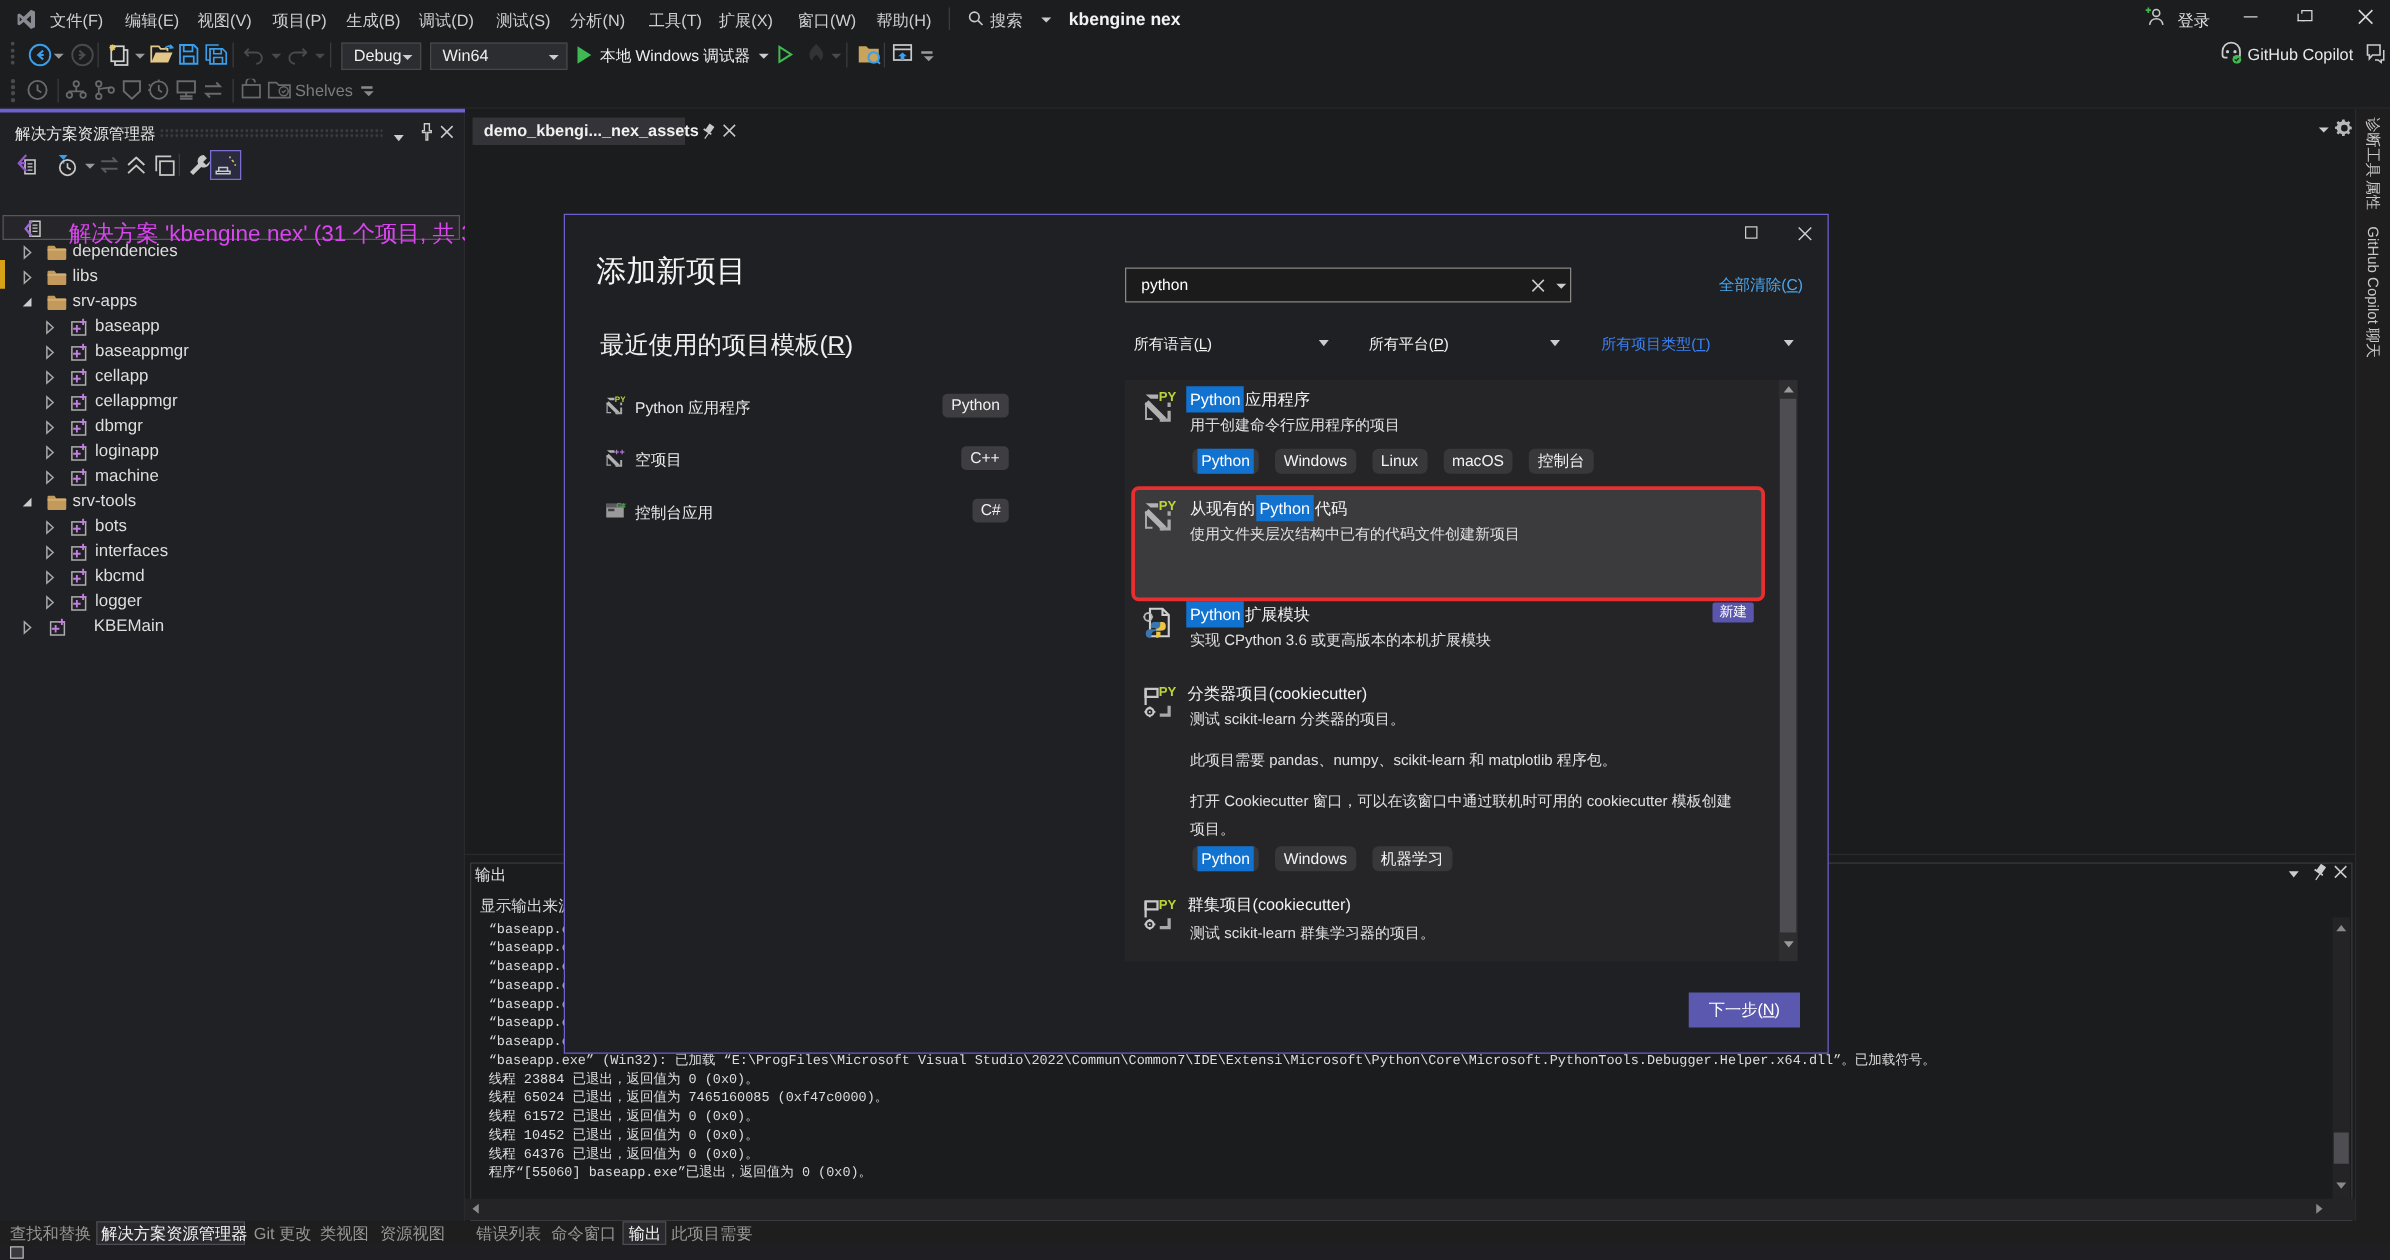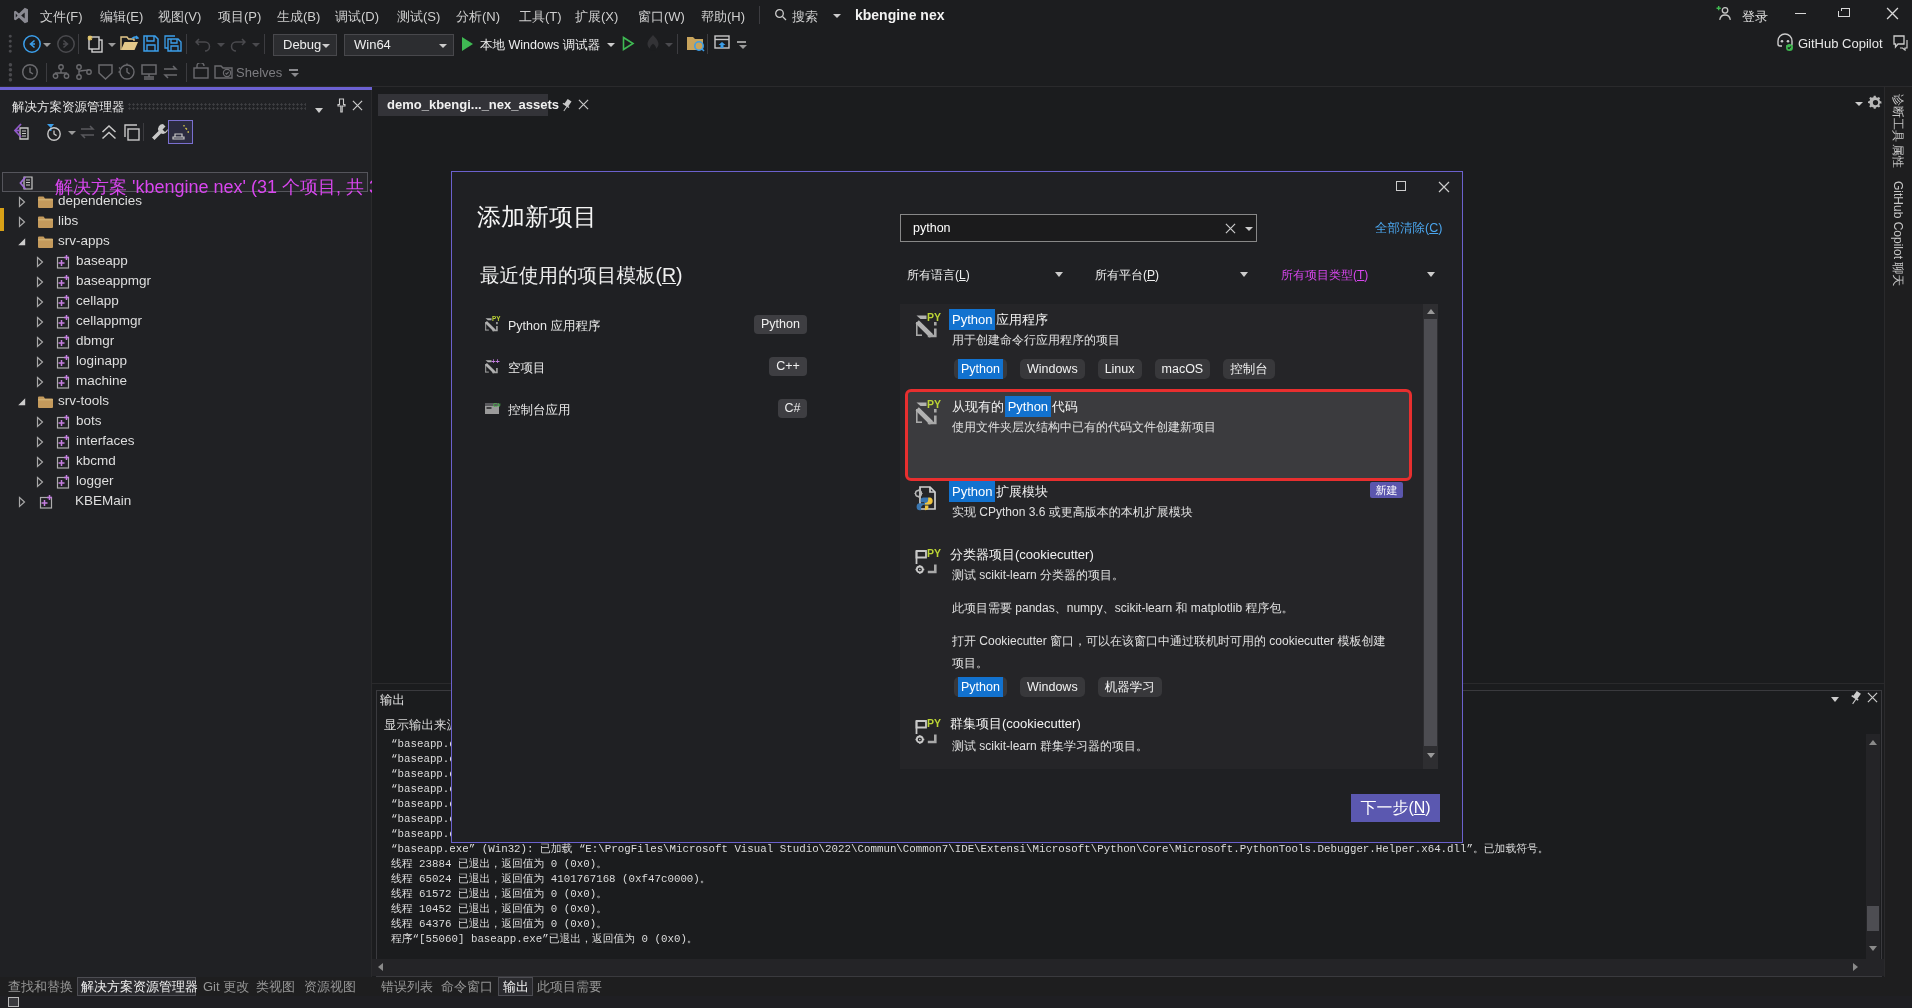--- a/index.html
+++ b/index.html
@@ -486,21 +486,21 @@
     <div id="outlines">
       <div class="outline-txt" style="top:53px">“baseapp.exe”(Win32): 已加载“E:\ProgramFiles\Microsoft Visual Studio\2022\Community\Common7\IDE\Extensions\Micros</div>
       <div class="outline-txt" style="top:68px">“baseapp.exe”(Win32): 已加载“E:\ProgramFiles\Microsoft Visual Studio\2022\Community\Common7\IDE\Extensions\Micros</div>
       <div class="outline-txt" style="top:83px">“baseapp.exe”(Win32): 已加载“E:\ProgramFiles\Microsoft Visual Studio\2022\Community\Common7\IDE\Extensions\Micros</div>
       <div class="outline-txt" style="top:98px">“baseapp.exe”(Win32): 已加载“E:\ProgramFiles\Microsoft Visual Studio\2022\Community\Common7\IDE\Extensions\Micros</div>
       <div class="outline-txt" style="top:113px">“baseapp.exe”(Win32): 已加载“E:\ProgramFiles\Microsoft Visual Studio\2022\Community\Common7\IDE\Extensions\Micros</div>
       <div class="outline-txt" style="top:128px">“baseapp.exe”(Win32): 已加载“E:\ProgramFiles\Microsoft Visual Studio\2022\Community\Common7\IDE\Extensions\Micros</div>
       <div class="outline-txt" style="top:143px">“baseapp.exe”(Win32): 已加载“E:\ProgramFiles\Microsoft Visual Studio\2022\Community\Common7\IDE\Extensions\Micros</div>
       <div class="outline-txt" style="top:158px">“baseapp.exe” (Win32): 已加载 “E:\ProgFiles\Microsoft Visual Studio\2022\Commun\Common7\IDE\Extensi\Microsoft\Python\Core\Microsoft.PythonTools.Debugger.Helper.x64.dll”。已加载符号。</div>
       <div class="outline-txt" style="top:173px">线程 23884 已退出，返回值为 0 (0x0)。</div>
-      <div class="outline-txt" style="top:188px">线程 65024 已退出，返回值为 4101767168 (0xf47c0000)。</div>
+      <div class="outline-txt" style="top:188px">线程 65024 已退出，返回值为 7465160085 (0xf47c0000)。</div>
       <div class="outline-txt" style="top:203px">线程 61572 已退出，返回值为 0 (0x0)。</div>
       <div class="outline-txt" style="top:218px">线程 10452 已退出，返回值为 0 (0x0)。</div>
       <div class="outline-txt" style="top:233px">线程 64376 已退出，返回值为 0 (0x0)。</div>
       <div class="outline-txt" style="top:248px">程序“[55060] baseapp.exe”已退出，返回值为 0 (0x0)。</div>
     </div>
 
     <div class="abs" style="left:1494px;top:50px;width:14px;height:225px;background:#242427">
       <div class="abs" style="left:3px;top:6px;width:0;height:0;border-left:4px solid transparent;border-right:4px solid transparent;border-bottom:5px solid #8a8a8a"></div>
       <div class="abs" style="left:1px;top:172px;width:12px;height:25px;background:#4d4d52"></div>
       <div class="abs" style="left:3px;top:212px;width:0;height:0;border-left:4px solid transparent;border-right:4px solid transparent;border-top:5px solid #8a8a8a"></div>
@@ -597,21 +597,21 @@
           <path d="M1 1 11 11 M11 1 1 11" stroke="#cccccc" stroke-width="1.3"></path>
         </svg>
       <div class="abs" style="left:344px;top:12px;width:0;height:0;border-left:4px solid transparent;border-right:4px solid transparent;border-top:4px solid #cccccc"></div>
     </div>
     <div class="abs" style="left:923px;top:48px;font-size:12.5px;color:#4ba6ee">全部清除(<u>C</u>)</div>
 
     <div class="abs" style="left:455px;top:95px;font-size:12px;color:#f0f0f0">所有语言(<u>L</u>)</div>
     <div class="abs" style="left:603px;top:100px;width:0;height:0;border-left:4.5px solid transparent;border-right:4.5px solid transparent;border-top:5px solid #cccccc"></div>
     <div class="abs" style="left:643px;top:95px;font-size:12px;color:#f0f0f0">所有平台(<u>P</u>)</div>
     <div class="abs" style="left:788px;top:100px;width:0;height:0;border-left:4.5px solid transparent;border-right:4.5px solid transparent;border-top:5px solid #cccccc"></div>
-    <div class="abs" style="left:829px;top:95px;font-size:12px;color:#d946ef">所有项目类型(<u>T</u>)</div>
+    <div class="abs" style="left:829px;top:95px;font-size:12px;color:#3b82f6">所有项目类型(<u>T</u>)</div>
     <div class="abs" style="left:975px;top:100px;width:0;height:0;border-left:4.5px solid transparent;border-right:4.5px solid transparent;border-top:5px solid #cccccc"></div>
 
     <div class="abs" id="tlist" style="left:448px;top:132px;width:538px;height:465px;background:#252528">
 
       <div class="abs" style="left:14px;top:8px"><svg width="28" height="28" viewBox="0 0 28 28">
             <use href="#g-tpl"></use>
           </svg></div>
       <div class="abs t-title" style="left:52px;top:8px"><span class="hl">Python</span> 应用程序</div>
       <div class="abs t-desc" style="left:52px;top:29px">用于创建命令行应用程序的项目</div>
       <div class="abs" style="left:54px;top:55px">
@@ -650,15 +650,15 @@
       <div class="abs t-title" style="left:50px;top:412px">群集项目(cookiecutter)</div>
       <div class="abs t-desc" style="left:52px;top:435px">测试 scikit-learn 群集学习器的项目。</div>
 
       <div class="abs" style="left:523px;top:0;width:15px;height:465px;background:#2e2e31">
         <div class="abs" style="left:3.5px;top:5px;width:0;height:0;border-left:4px solid transparent;border-right:4px solid transparent;border-bottom:5px solid #9a9a9a"></div>
         <div class="abs" style="left:1px;top:15px;width:13px;height:427px;background:#4d4d52"></div>
         <div class="abs" style="left:3.5px;top:449px;width:0;height:0;border-left:4px solid transparent;border-right:4px solid transparent;border-top:5px solid #9a9a9a"></div>
       </div>
     </div>
 
-    <div class="abs" style="left:899px;top:622px;width:89px;height:28px;background:#5b58b0;text-align:center;line-height:28px;font-size:16px;color:#ffffff">下一步(<u>N</u>)</div>
+    <div class="abs" style="left:899px;top:622px;width:89px;height:28px;background:#5b58b0;text-align:center;line-height:28px;font-size:13px;color:#ffffff">下一步(<u>N</u>)</div>
   </div>
 </div>
 
 </body></html>

